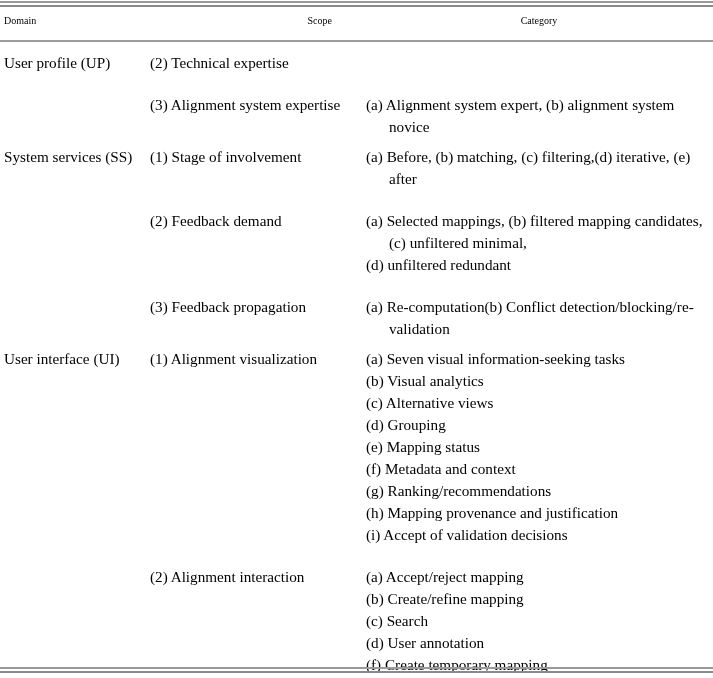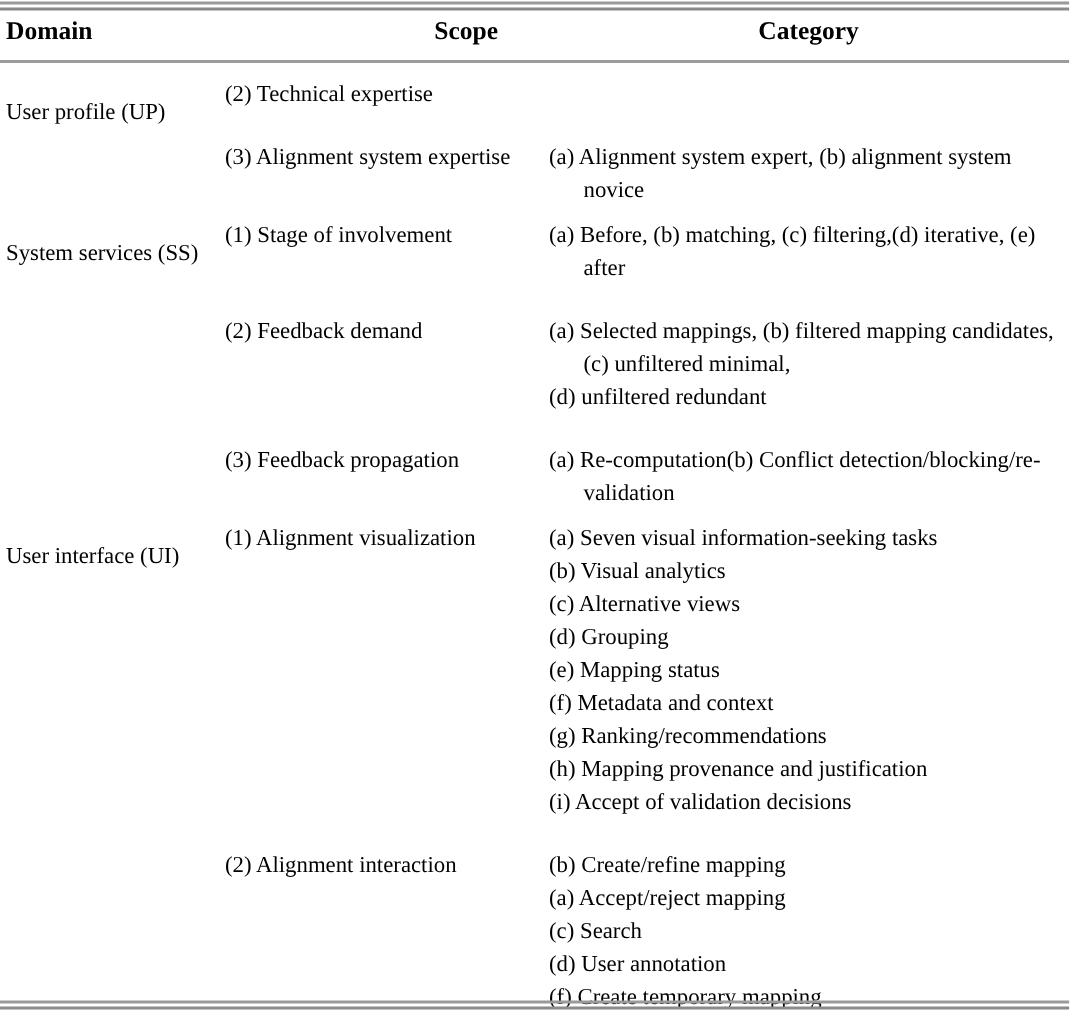--- a/index.html
+++ b/index.html
@@ -35,22 +35,22 @@
   .rule-bottom-a { top: 667px; height: 2px; background: #9a9a9a; }
   .rule-bottom-b { top: 671px; height: 2px; background: #8a8a8a; }
 
   
   .thead {
     position: absolute;
     top: 10px;
     left: 0;
     width: 713px;
     height: 26px;
-    font-weight: bold;
-    font-size: 17px;
+    font-weight: normal;
+    font-size: 10px;
     line-height: 22px;
   }
   .th {
     position: absolute;
     top: 0;
     white-space: nowrap;
   }
   .th-domain   { left: 4px; }
   .th-scope    { left: 132px; width: 200px; text-align: right; }
   .th-category { left: 366px; width: 346px; text-align: center; }
@@ -74,21 +74,21 @@
 
   .section-inner {
     position: relative;
     width: 713px;
   }
 
   
   .col-domain {
     position: absolute;
     left: 4px;
-    top: 12px;
+    top: 0;
     width: 142px;
     padding-left: 18px;
     text-indent: -18px;
   }
   .domain-text { display: block; }
 
   
   .group {
     position: relative;
     width: 713px;
@@ -209,22 +209,22 @@
                 <div class="cat-item">(g) Ranking/recommendations</div>
                 <div class="cat-item">(h) Mapping provenance and justification</div>
                 <div class="cat-item">(i) Accept of validation decisions</div>
               </div>
             </div>
             <div class="group">
               <div class="col-scope">
                 <span class="scope-text">(2) Alignment interaction</span>
               </div>
               <div class="col-category">
+                <div class="cat-item">(a) Accept/reject mapping</div>
                 <div class="cat-item">(b) Create/refine mapping</div>
-                <div class="cat-item">(a) Accept/reject mapping</div>
                 <div class="cat-item">(c) Search</div>
                 <div class="cat-item">(d) User annotation</div>
                 <div class="cat-item">(f) Create temporary mapping</div>
               </div>
             </div>
           </div>
         </div>
       </div>
     </div>
 

